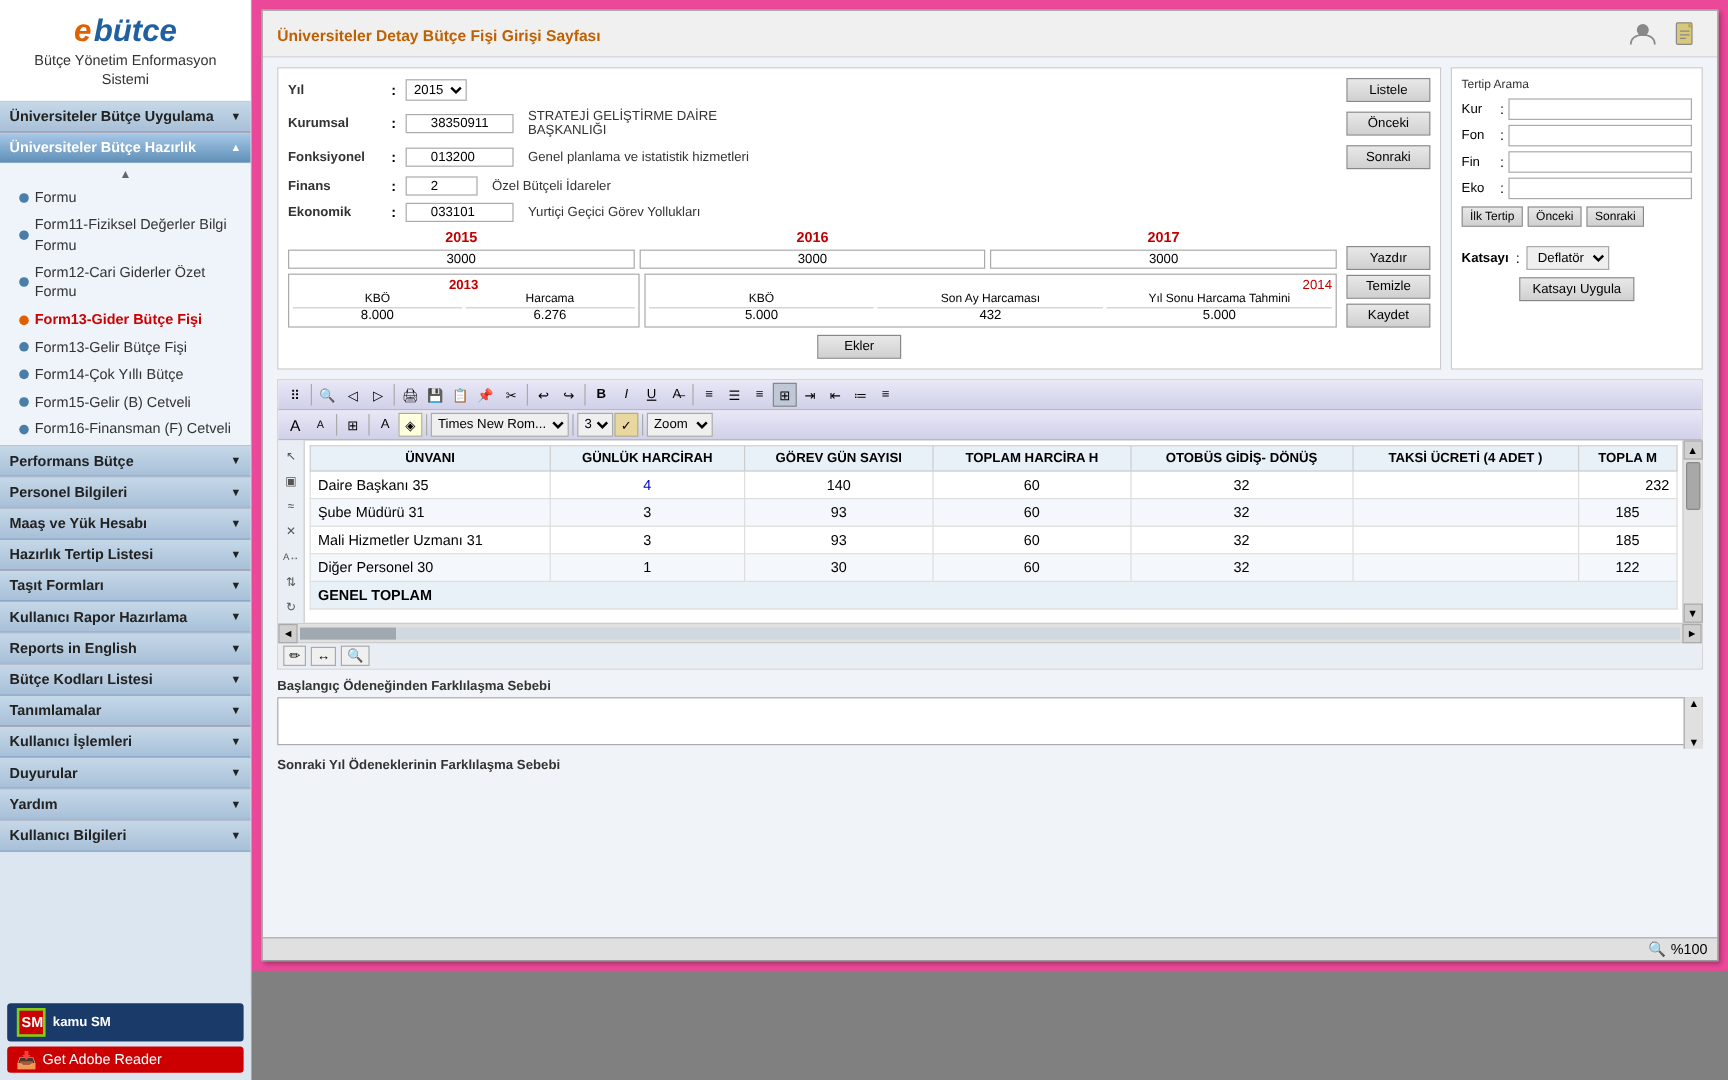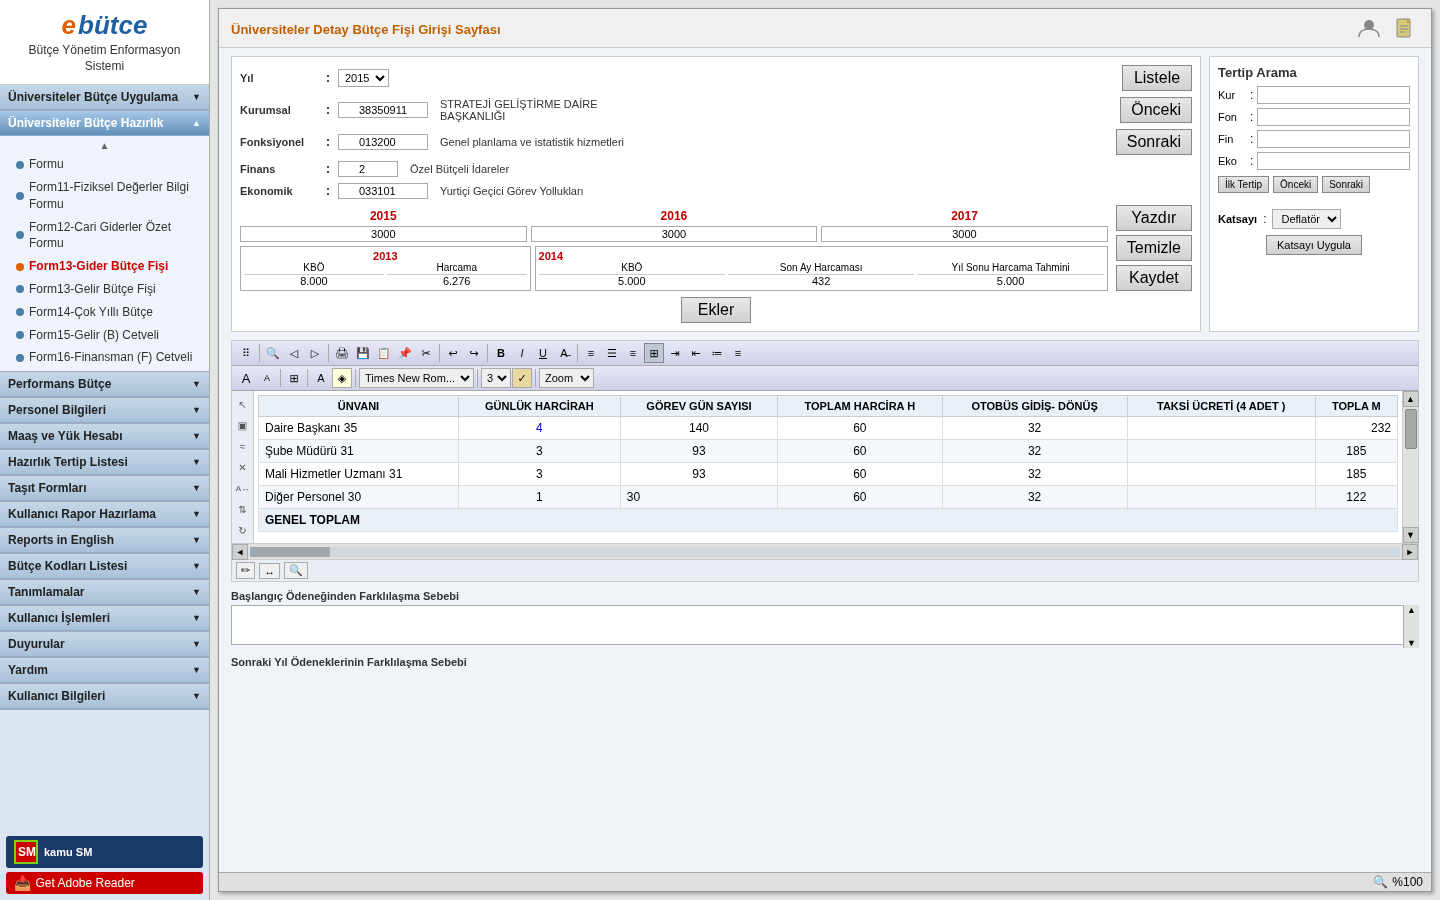--- a/index.html
+++ b/index.html
@@ -111,24 +111,24 @@
       align-items: center;
       gap: 4px;
       border-radius: 3px;
       font-size: 10px;
     }
     .adobe-icon { font-size: 14px; font-weight: bold; }
 
     
     .main-content {
       flex: 1;
-      background: #e5e5e5;
+      background: #ec4899;
       display: flex;
       flex-direction: column;
-      height: 900px;
+      height: 809px;
       overflow: hidden;
     }
 
     
     .window-chrome {
       background: #e8e8e8;
       border: 1px solid #999;
       margin: 8px;
       flex: 1;
       display: flex;
@@ -197,21 +197,21 @@
       padding: 1px 2px;
       font-size: 11px;
       background: #fff;
     }
     .form-text {
       font-size: 11px;
       color: #333;
     }
     .btn {
       padding: 3px 10px;
-      font-size: 16px;
+      font-size: 11px;
       border: 1px solid #888;
       background: linear-gradient(to bottom, #e8e8e8, #d0d0d0);
       cursor: pointer;
       min-width: 70px;
       text-align: center;
     }
     .tertip-row {
       display: flex;
       align-items: center;
       margin-bottom: 4px;
@@ -717,21 +717,21 @@
                       <div style="font-size:11px;">8.000</div>
                     </div>
                     <div style="flex:1; text-align:center;">
                       <div style="font-size:10px; border-bottom:1px solid #ccc; padding-bottom:1px;">Harcama</div>
                       <div style="font-size:11px;">6.276</div>
                     </div>
                   </div>
                 </div>
 
                 <div style="border:1px solid #aaa; padding:3px; flex:2;">
-                  <div style="text-align:left; color:#c00000; font-weight:bold; font-size:11px;">2014</div>
+                  <div style="text-align:right; color:#c00000; font-weight:normal; font-size:11px;">2014</div>
                   <div style="display:flex; gap:3px;">
                     <div style="flex:1; text-align:center;">
                       <div style="font-size:10px; border-bottom:1px solid #ccc; padding-bottom:1px;">KBÖ</div>
                       <div style="font-size:11px;">5.000</div>
                     </div>
                     <div style="flex:1; text-align:center;">
                       <div style="font-size:10px; border-bottom:1px solid #ccc; padding-bottom:1px;">Son Ay Harcaması</div>
                       <div style="font-size:11px;">432</div>
                     </div>
                     <div style="flex:1; text-align:center;">
@@ -749,21 +749,21 @@
               <button class="btn">Kaydet</button>
             </div>
           </div>
 
           <div style="text-align:center; margin-top:6px;">
             <button class="btn">Ekler</button>
           </div>
         </div>
 
         <div style="width:210px; background:#fff; border:1px solid #ccc; padding:8px;">
-          <div style="font-weight:bold; font-size:13px; margin-bottom:6px; color:#333;">Tertip Arama</div>
+          <div style="font-weight:normal; font-size:10px; margin-bottom:6px; color:#333;">Tertip Arama</div>
           <div class="tertip-row">
             <span class="tertip-label">Kur</span>
             <span>:</span>
             <input class="tertip-input" type="text" style="">
           </div>
           <div class="tertip-row">
             <span class="tertip-label">Fon</span>
             <span>:</span>
             <input class="tertip-input" type="text" style="">
           </div>
@@ -908,21 +908,21 @@
                   <td style="text-align:center;">3</td>
                   <td style="text-align:center;">93</td>
                   <td style="text-align:center;">60</td>
                   <td style="text-align:center;">32</td>
                   <td style="text-align:center;"></td>
                   <td style="text-align:center;">185</td>
                 </tr>
                 <tr>
                   <td>Diğer Personel 30</td>
                   <td style="text-align:center;">1</td>
-                  <td style="text-align:left;">30</td>
+                  <td style="text-align:center;">30</td>
                   <td style="text-align:center;">60</td>
                   <td style="text-align:center;">32</td>
                   <td style="text-align:center;"></td>
                   <td style="text-align:center;">122</td>
                 </tr>
                 <tr style="background:#e8f0f8;">
                   <td colspan="7" style="font-weight:bold;">GENEL TOPLAM</td>
                 </tr>
               </tbody>
             </table>

